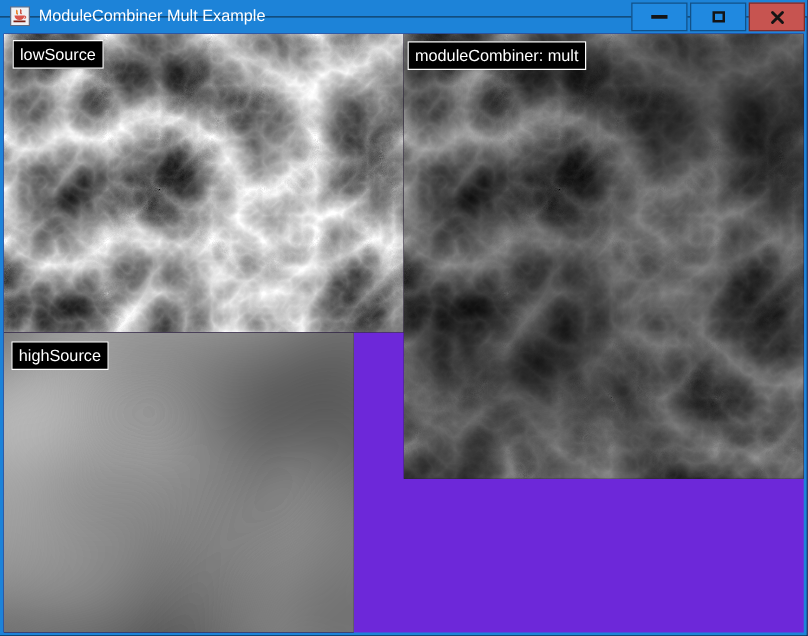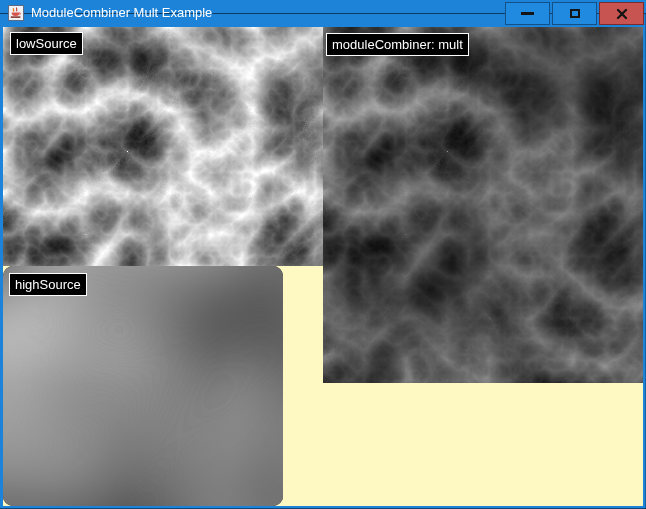--- a/index.html
+++ b/index.html
@@ -24,25 +24,25 @@
     width:45px; height:23px; padding:0; margin:0;
     background:#2089e0; border:1px solid rgba(5,35,63,.55);
     display:flex; align-items:center; justify-content:center;
     cursor:pointer; box-sizing:border-box;
   }
   button.ctl.close { background:#c75450; border-color:rgba(60,10,10,.55); }
   .glyph-min { width:13px; height:3px; background:#141414; }
   .glyph-max { width:10px; height:9px; border:2px solid #141414; box-sizing:border-box; background:transparent; }
   .glyph-x svg { display:block; }
 
-  .content { position:absolute; left:3px; top:27px; width:640px; height:479px; background:#fef9c3; }
+  .content { position:absolute; left:3px; top:27px; width:640px; height:479px; background:#6d28d9; }
   .panel { position:absolute; overflow:hidden; background:#111; }
   .panel svg { display:block; }
   .panel-low  { left:0;     top:0;     width:320px; height:239px; }
-  .panel-high { left:0;     top:239px; width:280px; height:240px;border-radius:10px; }
+  .panel-high { left:0;     top:239px; width:280px; height:240px; }
   .panel-mult { left:320px; top:0;     width:320px; height:356px; }
 
   .plabel {
     position:absolute; background:#000000; color:#ffffff;
     border:1.5px solid #ffffff; font-size:13px; line-height:15px;
     padding:3px 5px; white-space:nowrap;
   }
   .plabel-low  { left:7px; top:5px; }
   .plabel-high { left:6px; top:7px; }
   .plabel-mult { left:3px; top:6px; }

